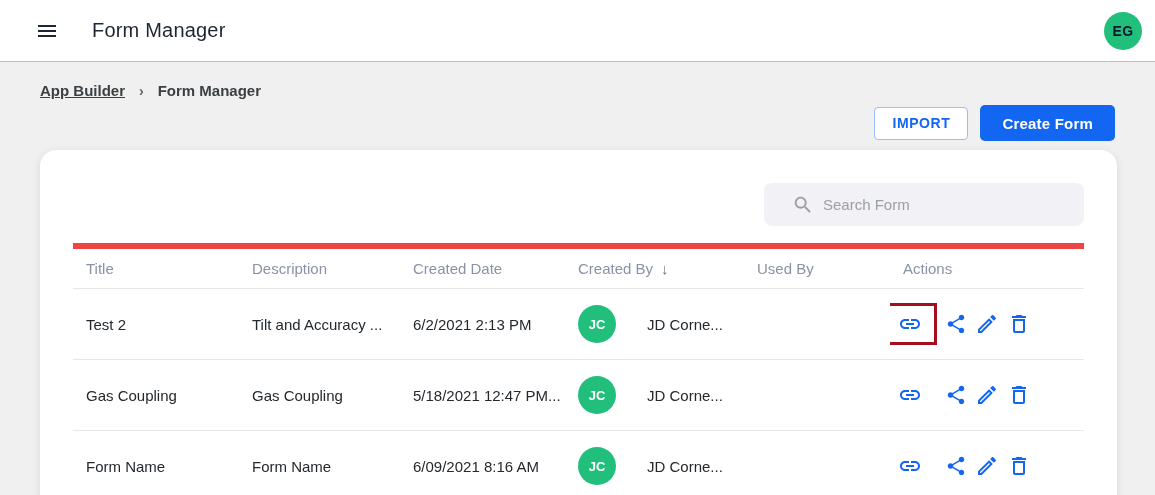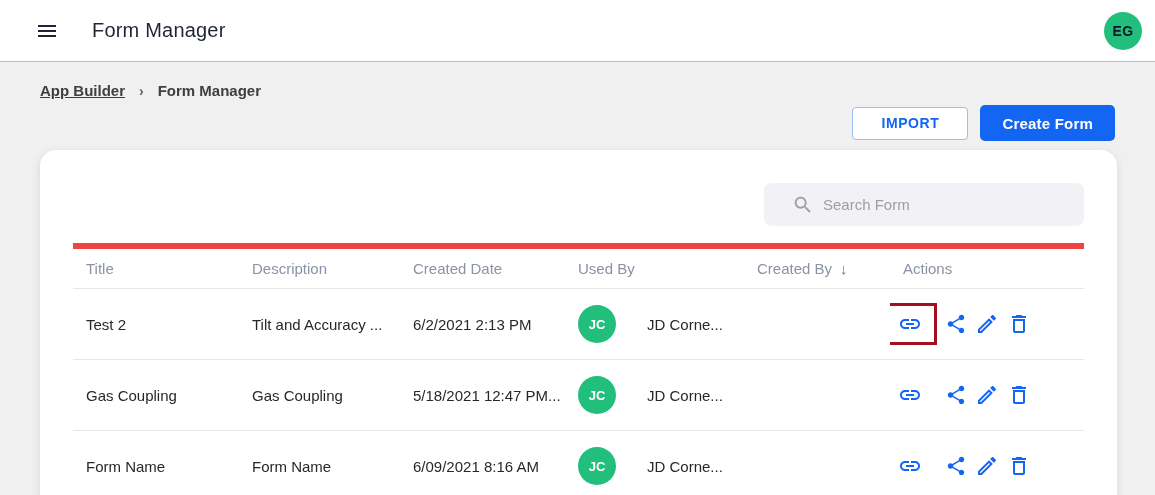--- a/index.html
+++ b/index.html
@@ -80,21 +80,21 @@
     display: flex;
     justify-content: flex-end;
     align-items: center;
     gap: 12px;
     padding: 0 40px;
     margin-top: 6px;
     height: 36px;
   }
   .btn-outline {
     height: 33px;
-    padding: 0 28px;
+    padding: 0 17px;
     background: #ffffff;
     border: 1px solid #9bbcf8;
     border-radius: 4px;
     color: var(--blue);
     font-family: inherit;
     font-size: 14px;
     font-weight: 700;
     letter-spacing: 0.6px;
     cursor: pointer;
   }
@@ -243,26 +243,26 @@
       <div class="cell">
           <span>Title</span>
         </div>
       <div class="cell">
           <span>Description</span>
         </div>
       <div class="cell">
           <span>Created Date</span>
         </div>
       <div class="cell">
-          <span>Used By</span>
-        </div>
-      <div class="cell">
         <span>Created By</span>
         <span class="sort-arrow">↓</span>
       </div>
+      <div class="cell">
+          <span>Used By</span>
+        </div>
       <div class="cell">
           <span>Actions</span>
         </div>
     </div>
 
     <div class="t-row t-body-row">
       <div class="cell">Test 2</div>
       <div class="cell">Tilt and Accuracy ...</div>
       <div class="cell">6/2/2021 2:13 PM</div>
       <div class="cell byline">

